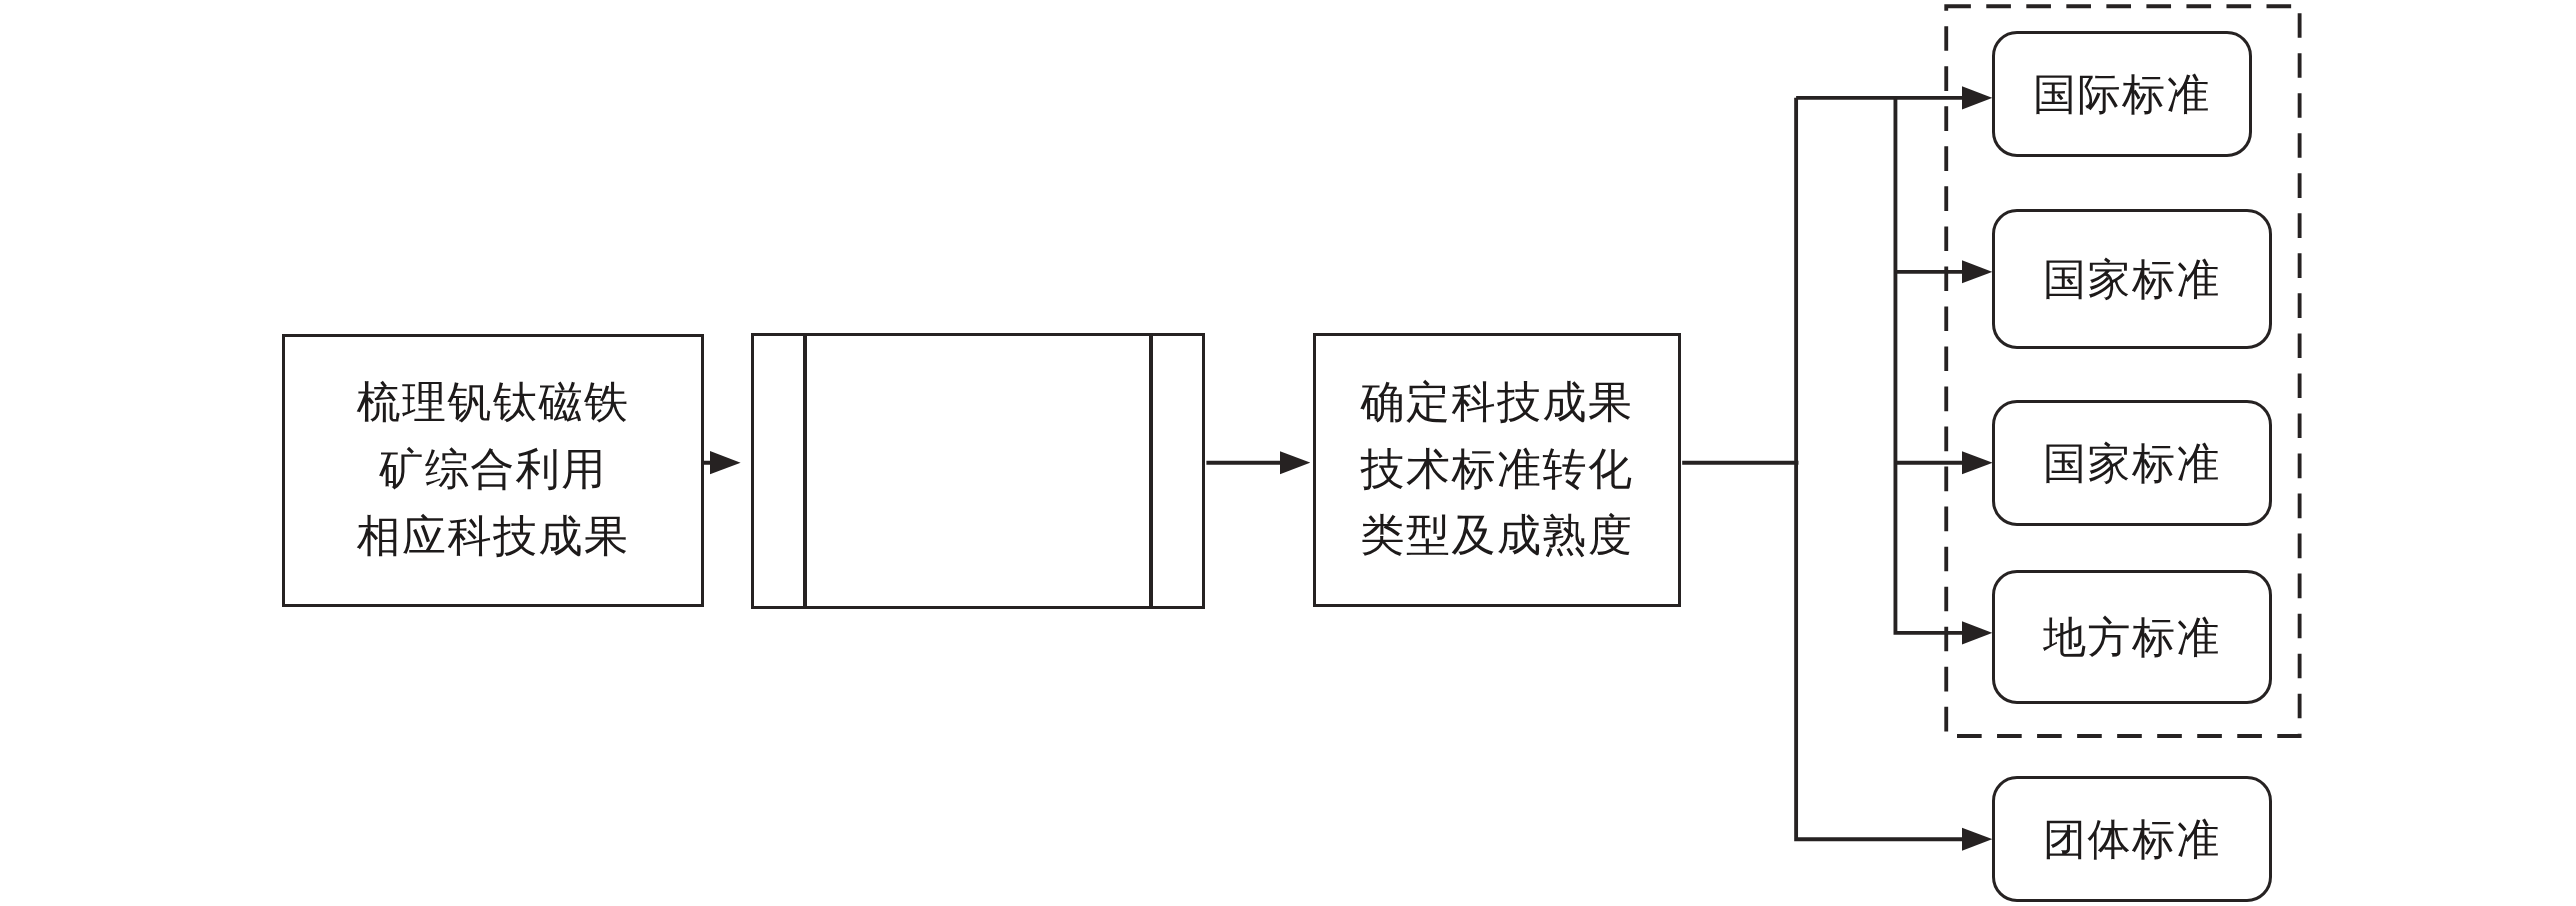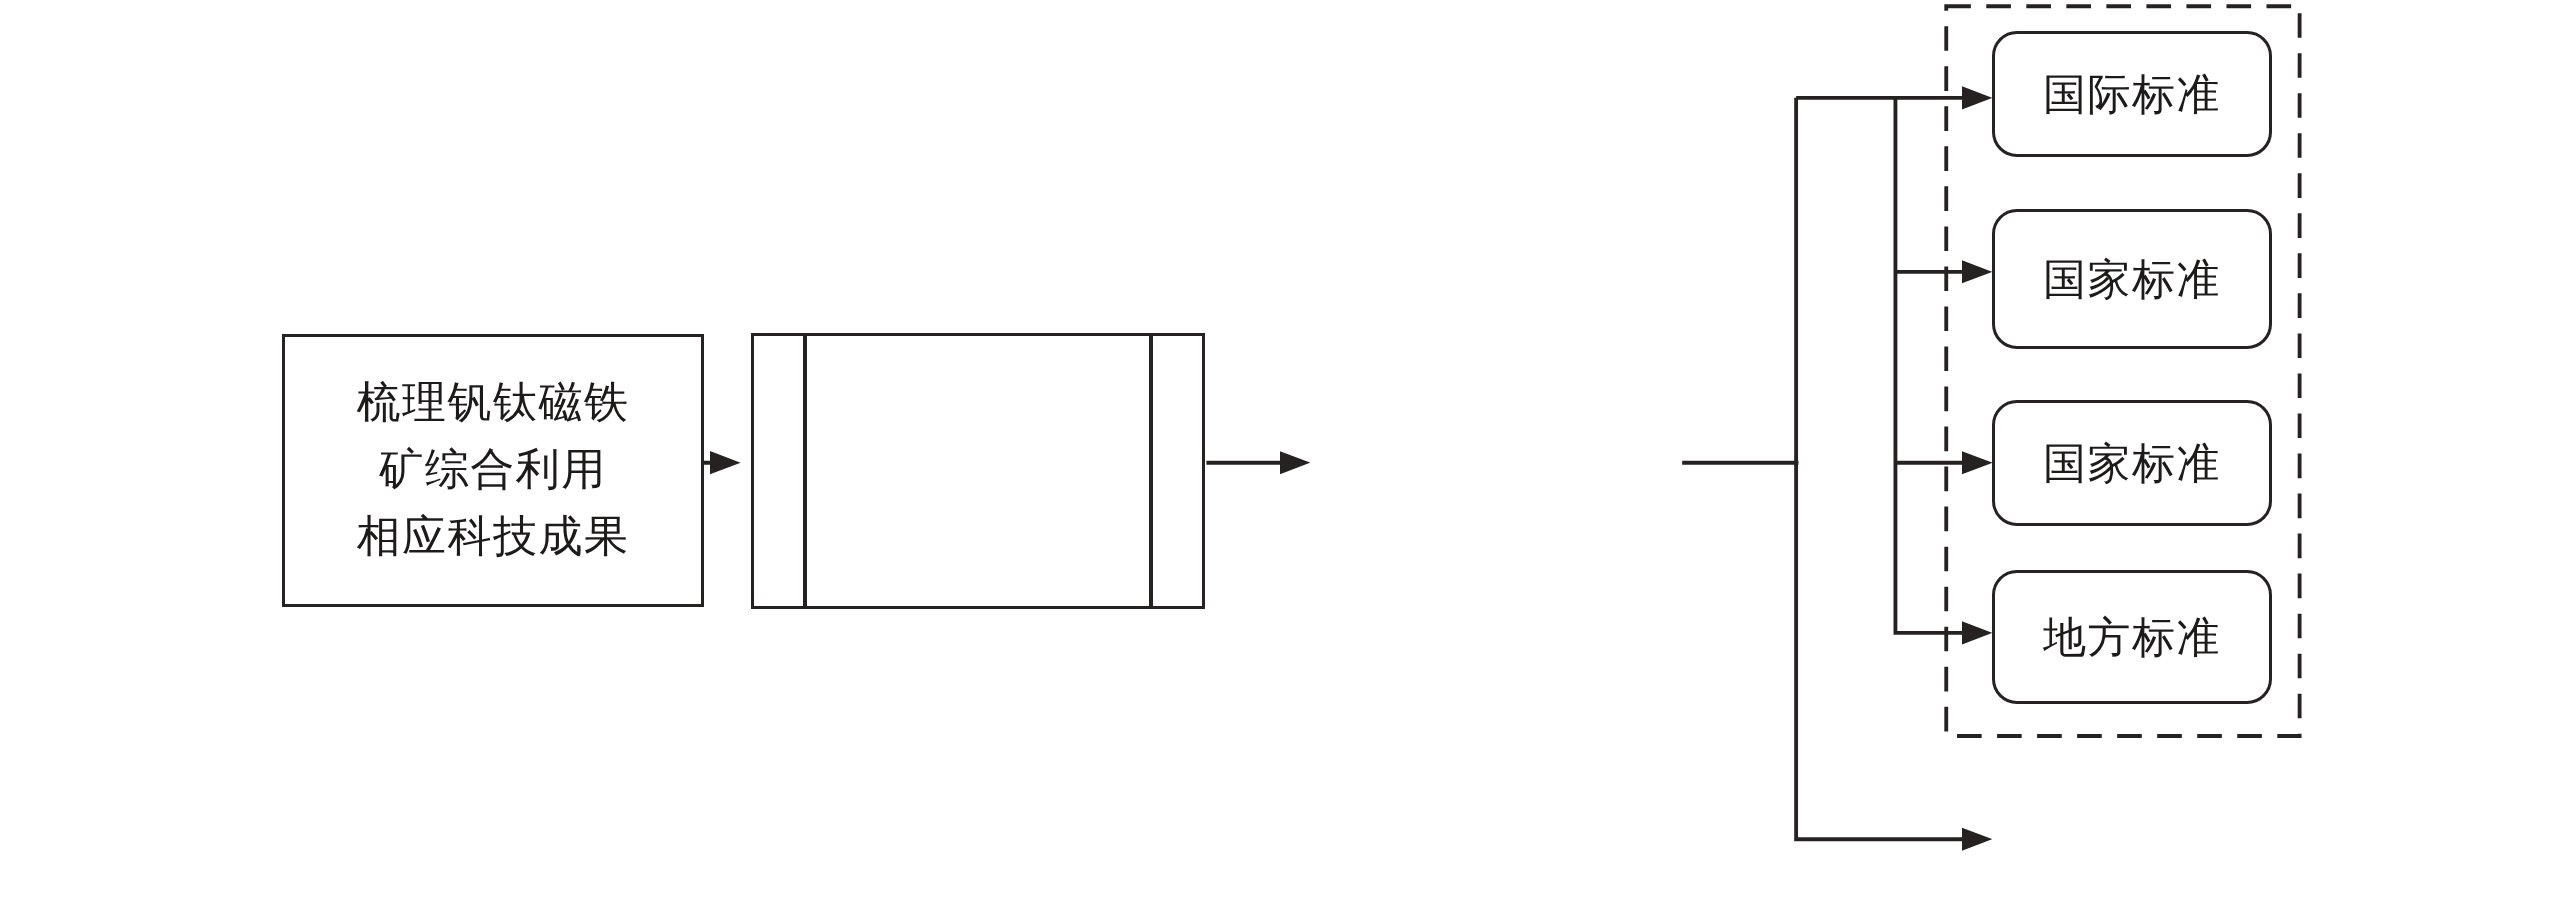--- a/index.html
+++ b/index.html
@@ -60,32 +60,40 @@
     <div class="label">梳理钒钛磁铁
 矿综合利用
 相应科技成果</div>
   </div>
 
   <div class="node" style="left:751px;top:333px;width:454px;height:276px">
     <div class="predef-line left"></div>
     <div class="predef-line right"></div>
   </div>
 
+  <div class="node" style="left:1313px;top:333px;width:368px;height:274px">
+    <div class="label">确定科技成果
+技术标准转化
+类型及成熟度</div>
+  </div>
 
-  <div class="node rounded" style="left:1992px;top:31px;width:280px;height:126px">
+  <div class="node rounded" style="left:1992px;top:31px;width:260px;height:126px">
     <div class="label">国际标准</div>
   </div>
 
   <div class="node rounded" style="left:1992px;top:209px;width:280px;height:140px">
     <div class="label">国家标准</div>
   </div>
 
   <div class="node rounded" style="left:1992px;top:400px;width:280px;height:126px">
     <div class="label">国家标准</div>
   </div>
 
   <div class="node rounded" style="left:1992px;top:570px;width:280px;height:134px">
     <div class="label">地方标准</div>
   </div>
 
+  <div class="node rounded" style="left:1992px;top:776px;width:280px;height:126px">
+    <div class="label">团体标准</div>
+  </div>
 
 </div>
 
 
 </body></html>

